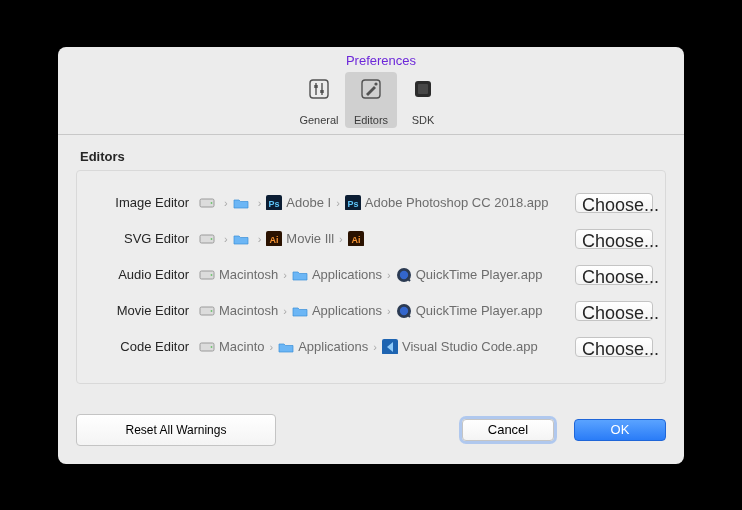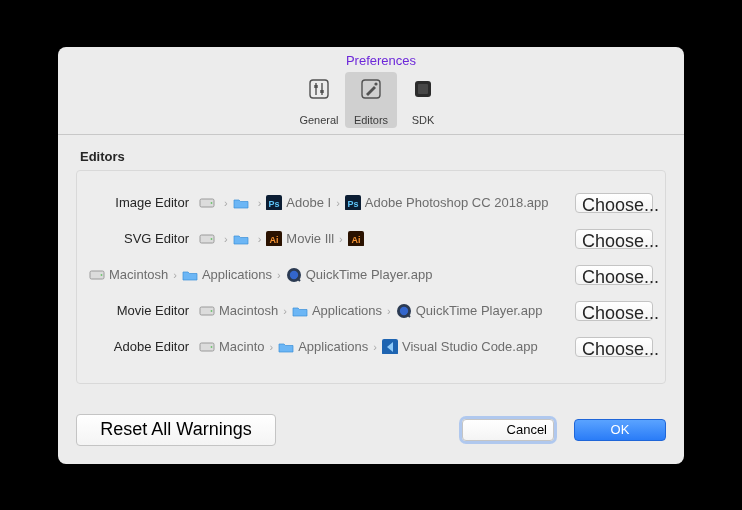--- a/index.html
+++ b/index.html
@@ -100,37 +100,36 @@
     display: flex;
     align-items: center;
     padding: 14px 18px 18px;
   }
   .reset {
     width: 200px;
     height: 32px;
     background: linear-gradient(#ffffff,#f4f4f4);
     border: 1px solid #c4c4c4;
     border-radius: 4px;
-    font-size: 18px;
+    font-size: 12px;
     cursor: default;
   }
   .spacer { flex: 1; }
   .cancel, .ok {
     width: 92px;
     height: 22px;
     border-radius: 4px;
     font-size: 13px;
     margin-left: 10px;
     cursor: default;
   }
   .cancel {
     background: linear-gradient(#ffffff,#f4f4f4);
     border: 1px solid #c4c4c4;
     box-shadow: 0 0 0 3px rgba(66,134,244,0.35);
-    text-align: right;
   }
   .ok {
     background: linear-gradient(#5aa3ff,#2a7cf7);
     border: 1px solid #1f66d8;
     color: #fff;
     margin-left: 20px;
   }
   
   .ic {
     width: 16px; height: 14px; display: inline-flex;
@@ -262,20 +261,21 @@
                 <svg width="16" height="16">
                   <rect width="16" height="16" rx="2" fill="#2a1200"></rect>
                   <text x="8" y="12" text-anchor="middle" font-size="9" font-weight="700" fill="#f79433">Ai</text>
                 </svg>
               </span>
             </span>
           </div>
           <button class="choose">Choose...</button>
         </div>
         <div class="row">
+          <div class="row-label">Audio Editor</div>
           <div class="path">
             <span class="seg">
               <span class="ic">
                 <svg width="16" height="12">
                   <rect x="1" y="2" width="14" height="8" rx="1.5" fill="#dcdcdc" stroke="#9a9a9a" stroke-width="1"></rect>
                   <circle cx="12.5" cy="6" r="0.9" fill="#6fc36f"></circle>
                 </svg>
               </span>
               <span>Macintosh</span>
             </span>
@@ -331,21 +331,21 @@
                   <circle cx="8" cy="8" r="4.2" fill="#3366cc"></circle>
                   <path d="M11 11 L14 14" stroke="#2b3a52" stroke-width="2"></path>
                 </svg>
               </span>
               <span>QuickTime Player.app</span>
             </span>
           </div>
           <button class="choose">Choose...</button>
         </div>
         <div class="row">
-          <div class="row-label">Adobe Editor</div>
+          <div class="row-label">Code Editor</div>
           <div class="path">
             <span class="seg">
               <span class="ic">
                 <svg width="16" height="12">
                   <rect x="1" y="2" width="14" height="8" rx="1.5" fill="#dcdcdc" stroke="#9a9a9a" stroke-width="1"></rect>
                   <circle cx="12.5" cy="6" r="0.9" fill="#6fc36f"></circle>
                 </svg>
               </span>
               <span>Macinto</span>
             </span>

